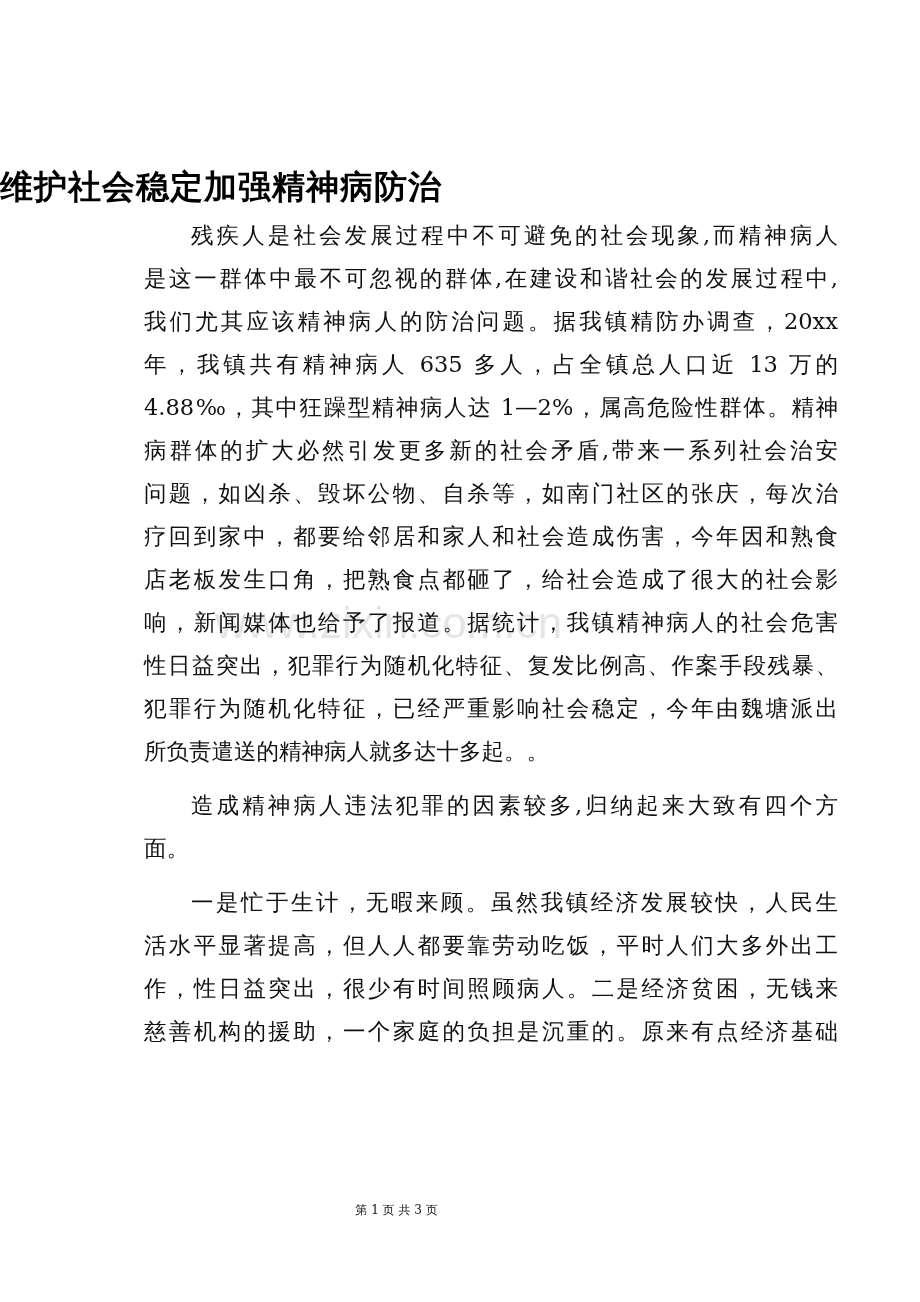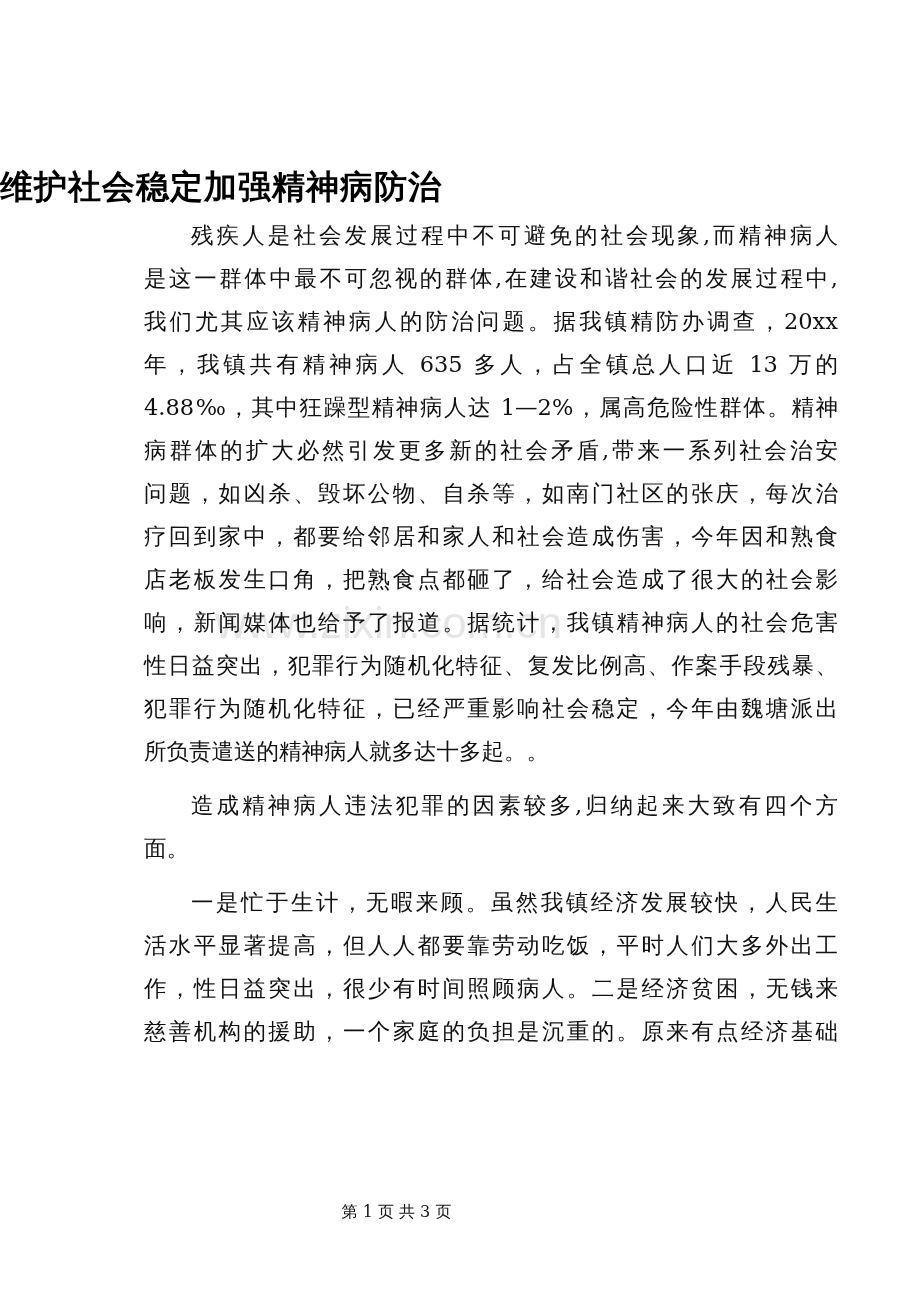--- a/index.html
+++ b/index.html
@@ -5,21 +5,21 @@
   html, body { margin: 0; padding: 0; background: #ffffff; }
   body { width: 920px; height: 1302px; position: relative; overflow: hidden; font-family: "DejaVu Serif", "Liberation Serif", serif; color: #111; }
   .page { position: absolute; left: 0; top: 0; width: 920px; height: 1302px; background: #fff; }
   .title { position: absolute; top: 163px; left: 0; width: 920px; text-align: left; font-family: "DejaVu Sans", "Liberation Sans", sans-serif; font-weight: bold; font-size: 33px; letter-spacing: 1px; line-height: 48px; color: #000; }
   .body { position: absolute; left: 144px; top: 214px; width: 694px; }
   .line { display: block; height: 43px; line-height: 43px; font-size: 22.5px; white-space: nowrap; text-align: justify; text-align-last: justify; }
   .line.indent { padding-left: 47px; }
   .line.last { text-align-last: left; }
   .gap { display: block; height: 11px; }
   .watermark { position: absolute; left: 215px; top: 598px; font-family: "Liberation Sans", "DejaVu Sans", sans-serif; font-size: 44px; color: rgba(0,0,0,0.10); letter-spacing: 0px; pointer-events: none; white-space: nowrap; }
-  .footer { position: absolute; top: 1202px; left: 0; width: 793px; text-align: center; font-size: 16px; color: #111; }
+  .footer { position: absolute; top: 1202px; left: 0; width: 793px; text-align: center; font-size: 12px; color: #111; }
 </style>
 </head>
 <body>
 
 <div class="page">
   <div class="title">维护社会稳定加强精神病防治</div>
 
   <div class="body">
 
     <div>

